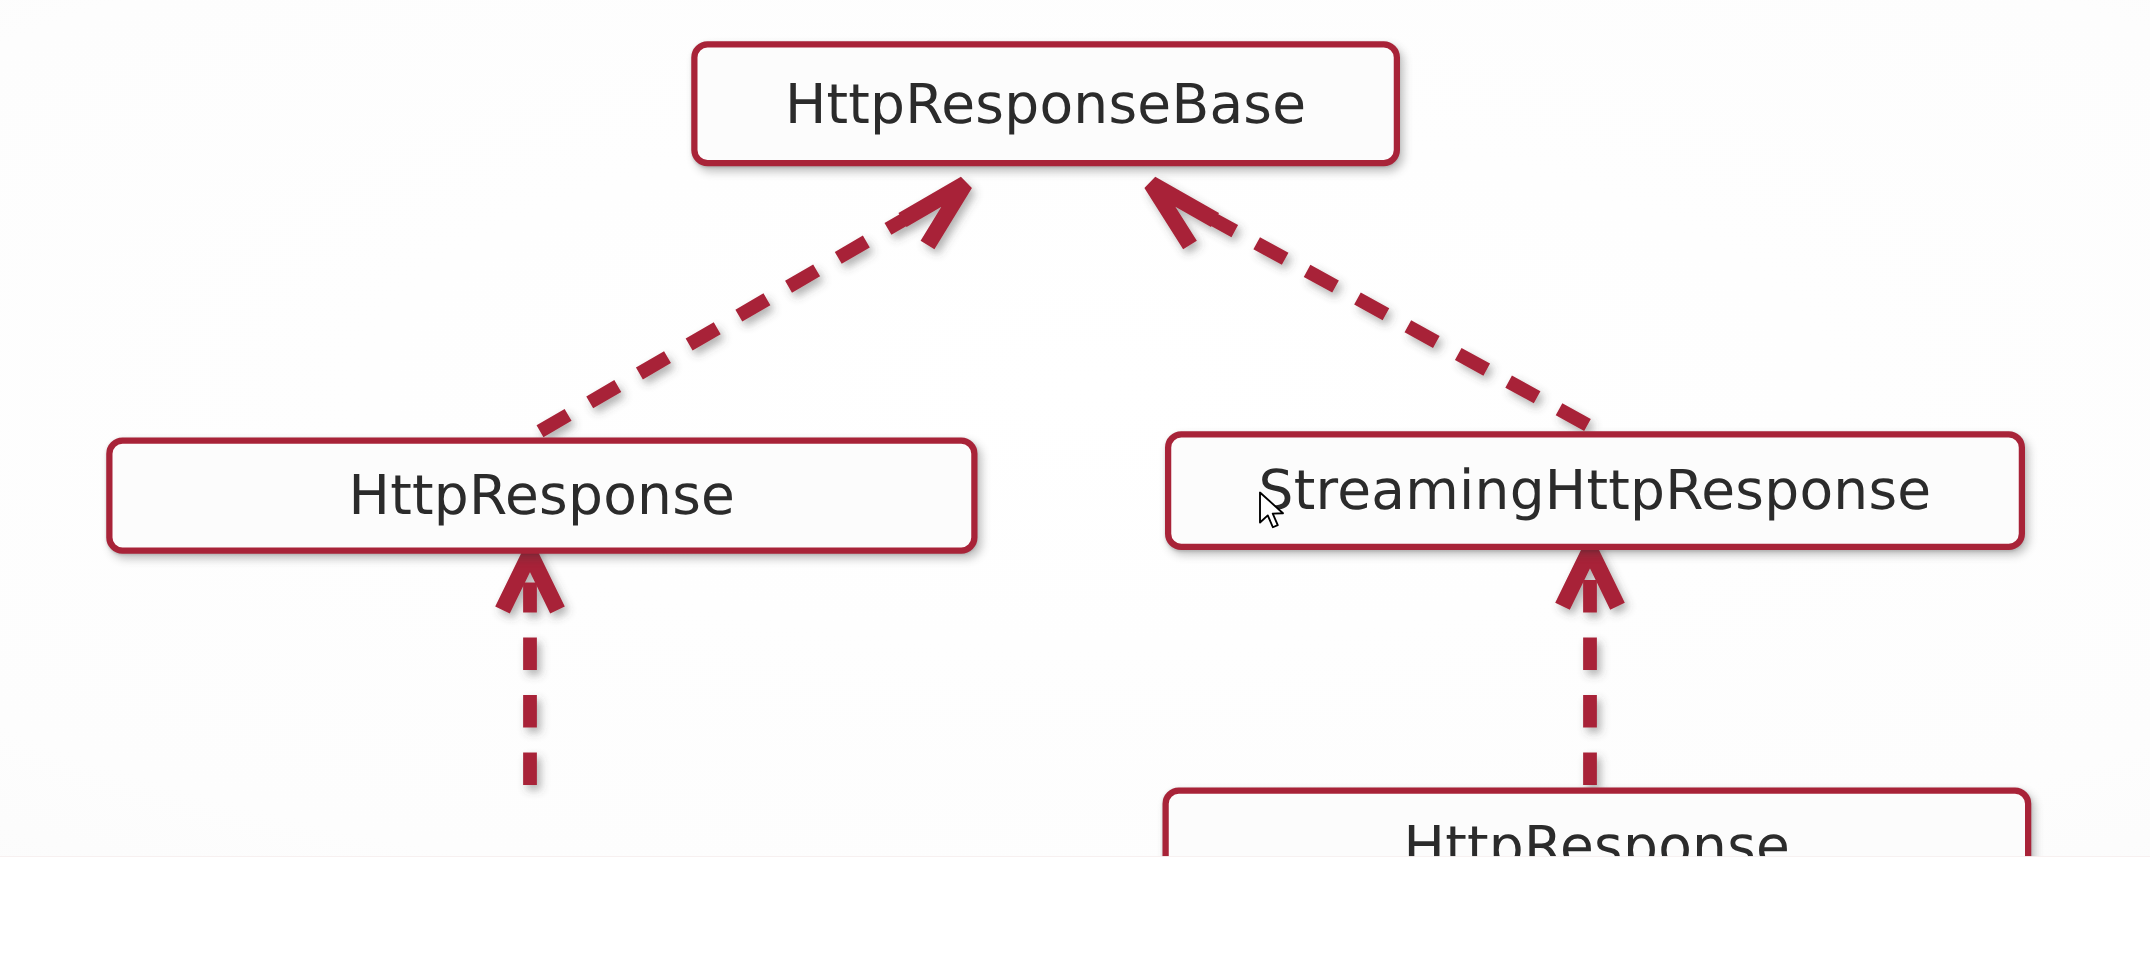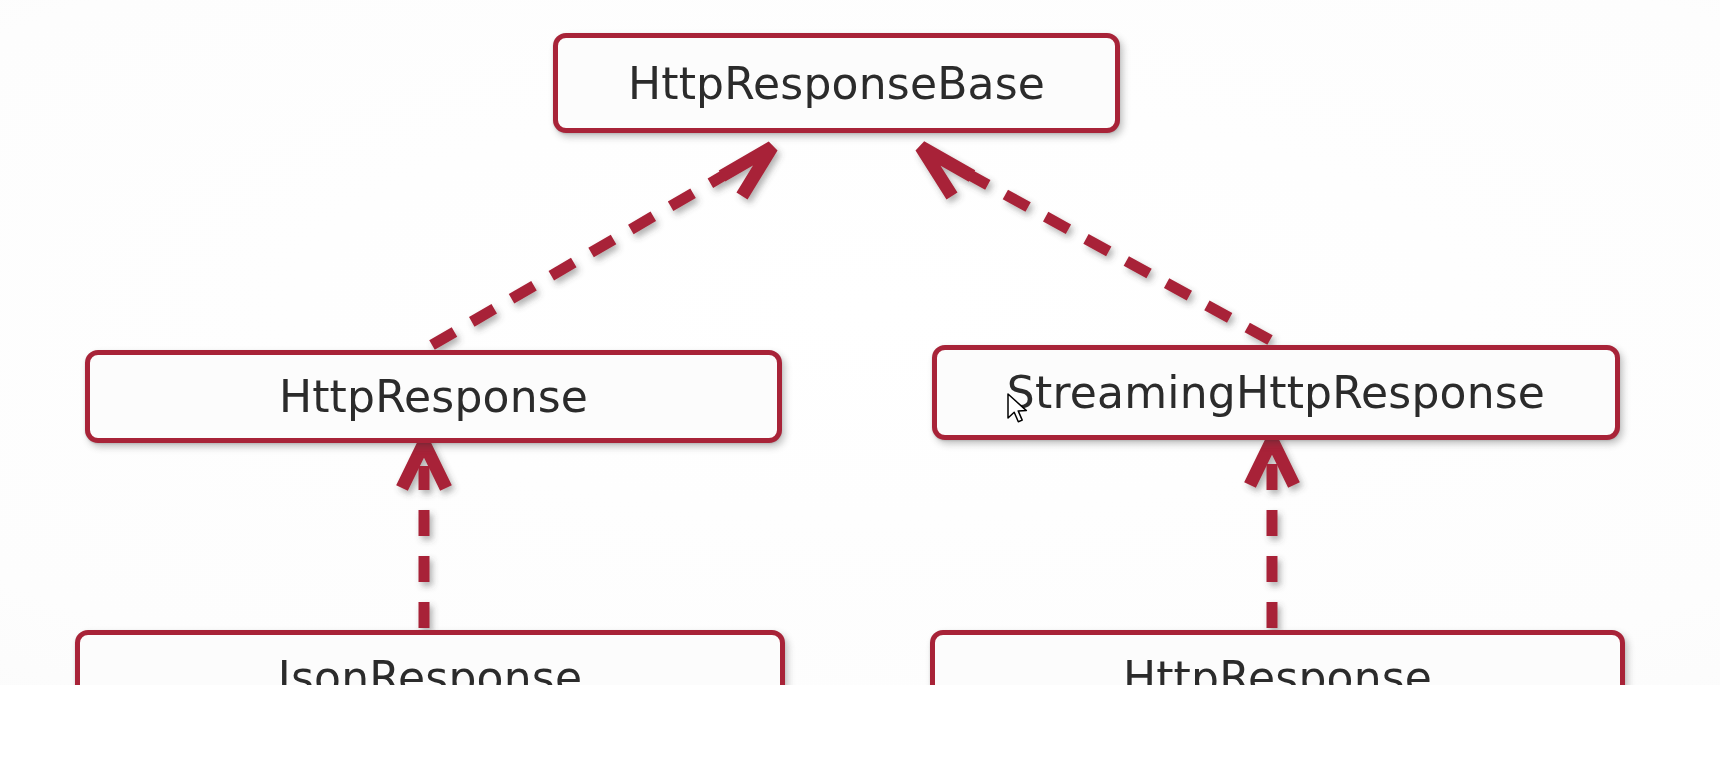--- a/index.html
+++ b/index.html
@@ -130,23 +130,20 @@
   </div>
 
   <div class="node" id="node-streaminghttpresponse">
     <span class="node-label">StreamingHttpResponse</span>
   </div>
 
   <div class="node" id="node-httpresponse">
     <span class="node-label">HttpResponse</span>
   </div>
 
-  <div class="node" id="node-jsonresponse">
-    <span class="node-label">JsonResponse</span>
-  </div>
 
   <div class="node" id="node-fileresponse">
     <span class="node-label">HttpResponse</span>
   </div>
 
   <svg id="mouse-cursor" viewBox="0 0 26 34">
     <path d="M 2 1 L 2 25 L 8.2 19.3 L 12.3 28.8 L 16.2 27.1 L 12.2 17.9 L 20.4 17.6 Z" fill="#ffffff" stroke="#000000" stroke-width="1.5" stroke-linejoin="round"></path>
   </svg>
 
 </div>

